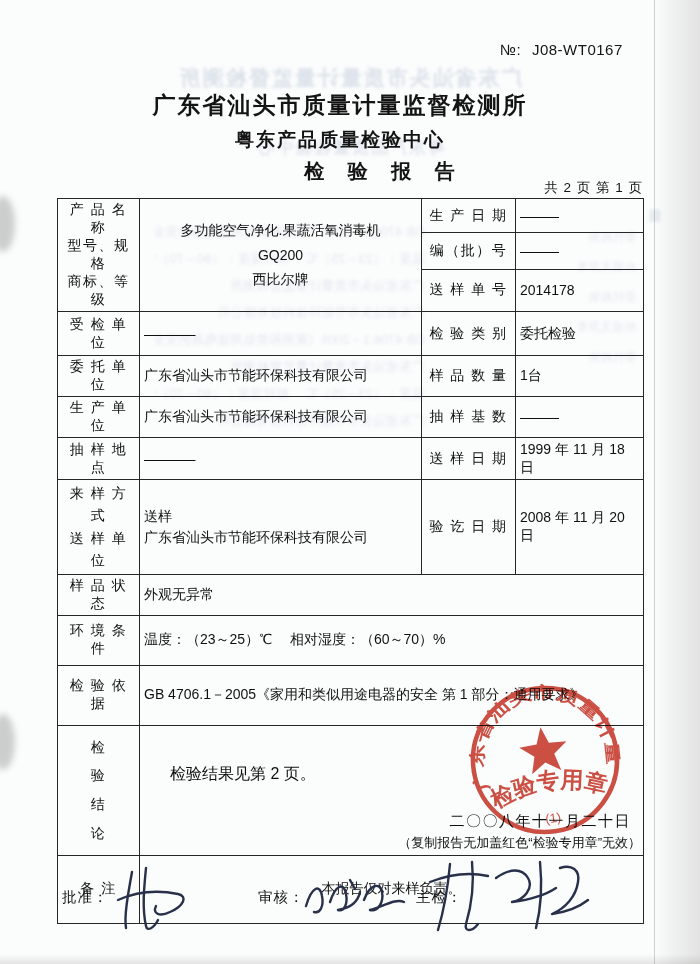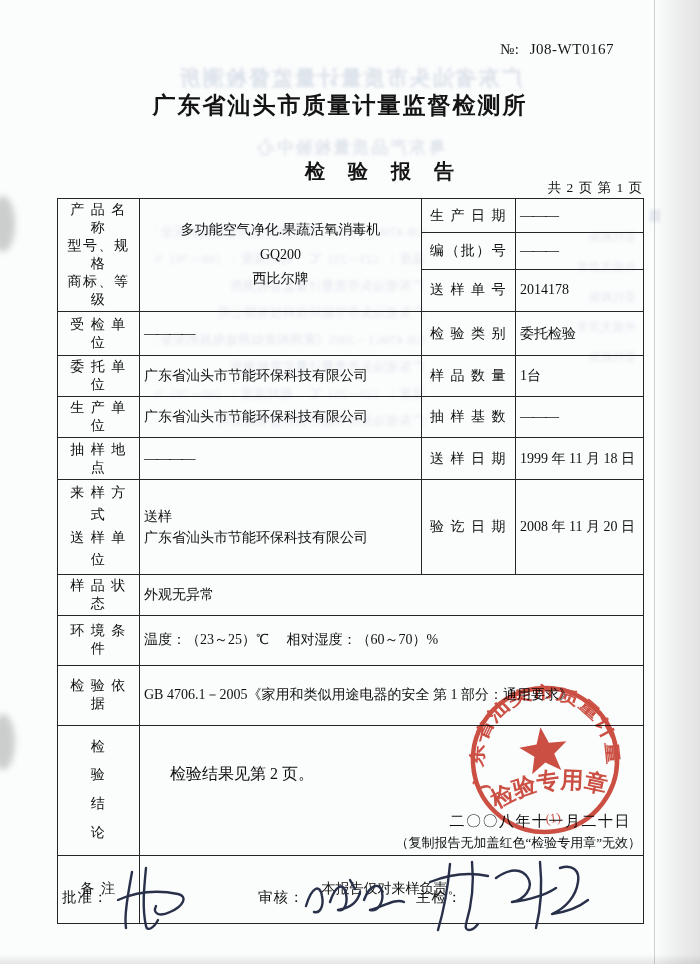--- a/index.html
+++ b/index.html
@@ -1,20 +1,20 @@
 <!DOCTYPE html>
 <html><head>
 <meta charset="utf-8">
 <style>
   * { margin:0; padding:0; box-sizing:border-box; }
   html,body { background:#ffffff; }
   .paper {
     position:relative; width:700px; height:964px; overflow:hidden;
     background:#fbfcfc;
-    font-family:Liberation Serif, serif;
+    font-family:Liberation Sans, sans-serif;
     color:#141414;
   }
   
   .edge-right {
     position:absolute; top:0; right:0; width:46px; height:100%; z-index:10; pointer-events:none;
     background:linear-gradient(to right, rgba(0,0,0,0) 0%, rgba(60,60,55,0.05) 35%, rgba(60,60,55,0.13) 100%);
     border-left:1px solid rgba(0,0,0,0.08);
   }
   .edge-bottom {
     position:absolute; bottom:0; left:0; width:100%; height:10px; z-index:10; pointer-events:none;
@@ -93,20 +93,21 @@
     <div>外观无异常</div>
     <div>委托检验</div>
   </div>
   <div class="ghost ghost-edge">广东省汕头市质量计量监督检测所</div>
 
   <div class="no-line">
     <span>№:</span>
     <span style="margin-left:6px;">J08-WT0167</span>
   </div>
   <div class="t1">广东省汕头市质量计量监督检测所</div>
+  <div class="t2">粤东产品质量检验中心</div>
   <div class="t3">检 验 报 告</div>
   <div class="page-info">共 2 页  第 1 页</div>
 
   <table class="report">
     <colgroup>
         <col style="width:82px">
         <col style="width:282px">
         <col style="width:94px">
         <col style="width:128px">
       </colgroup>

